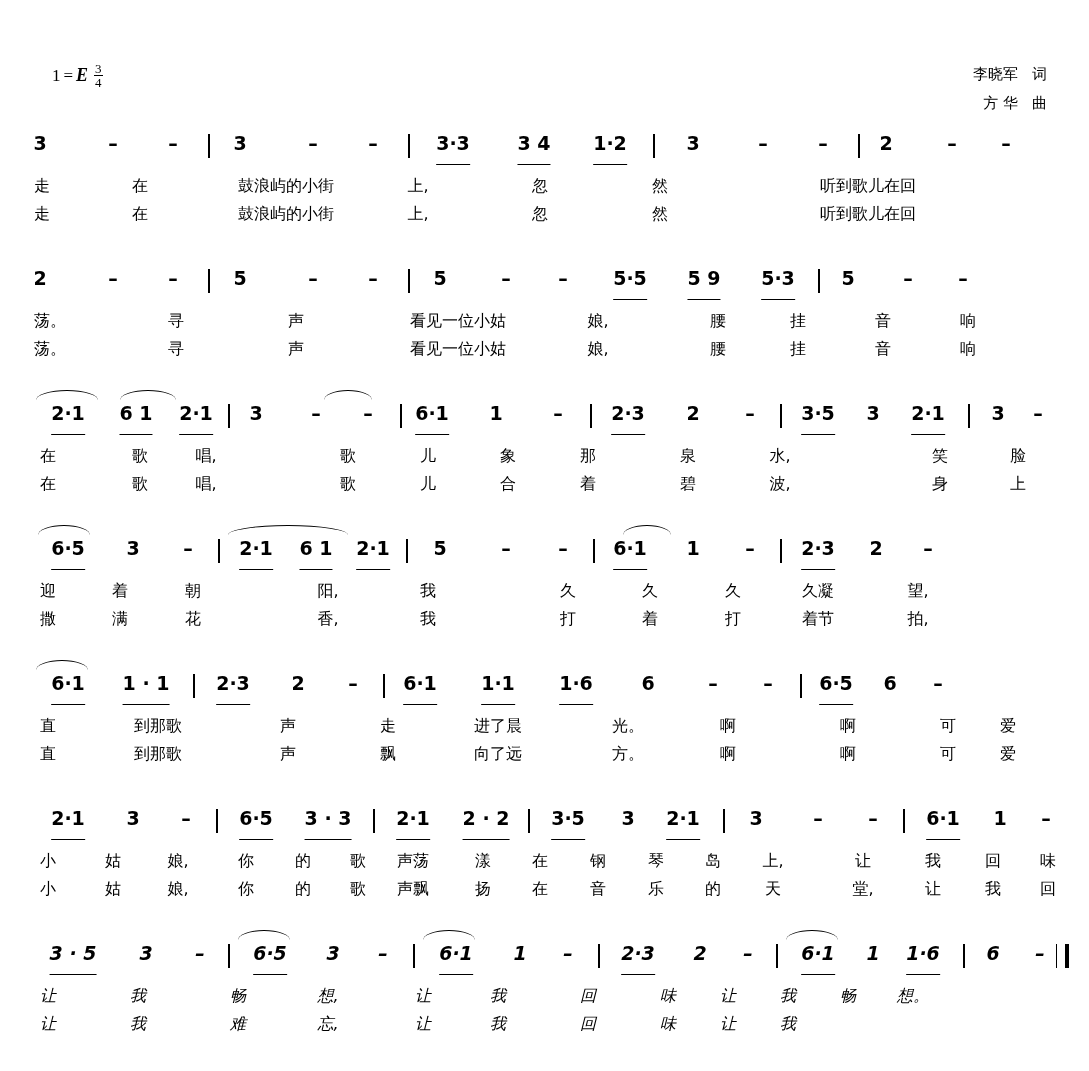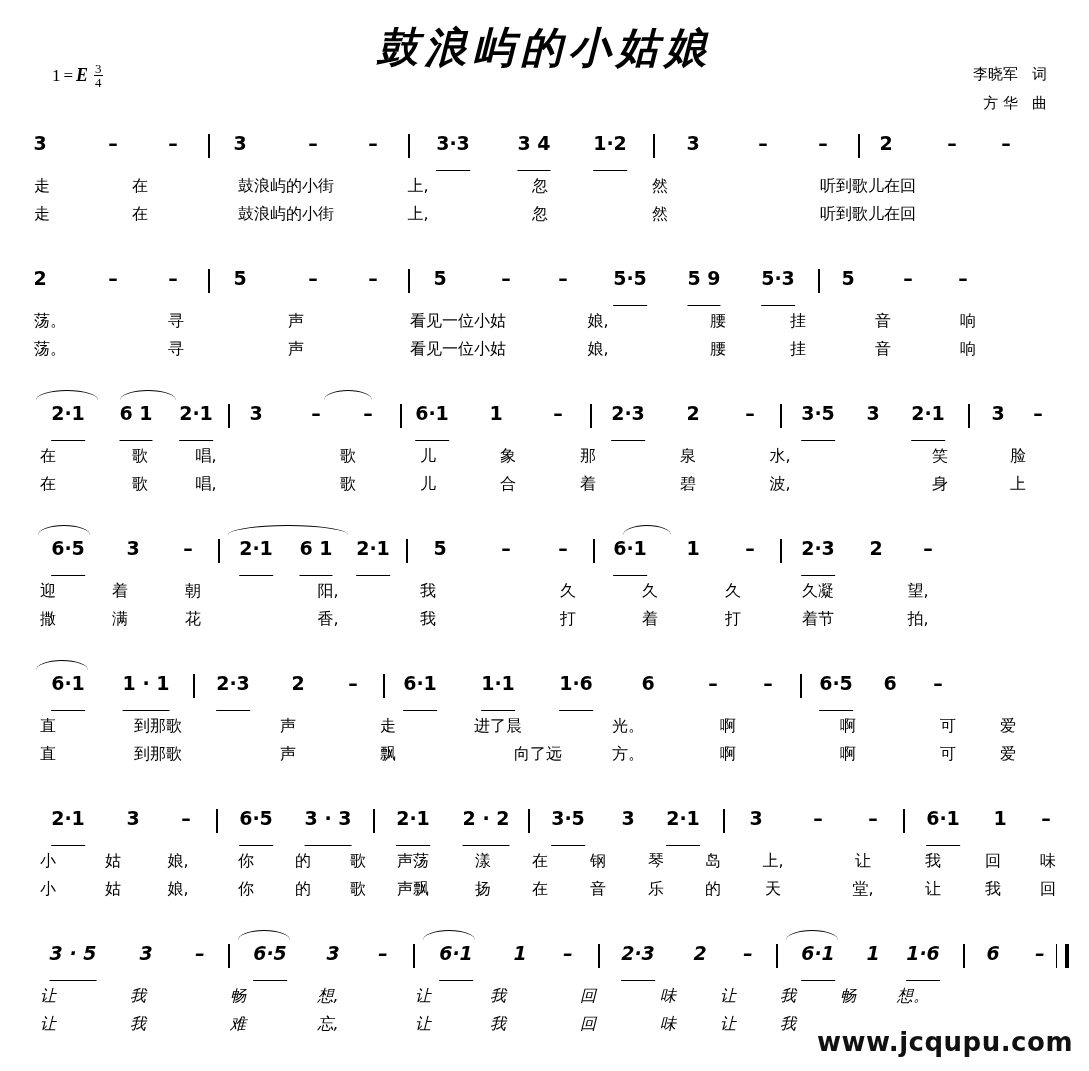--- a/index.html
+++ b/index.html
@@ -97,21 +97,21 @@
     font-size: 16px;
   }
   .tok {
     position: absolute;
     top: 0;
     white-space: nowrap;
     transform: translateX(-50%);
   }
   .tok.ul .inner {
     border-bottom: 1.6px solid #000;
-    padding-bottom: 16px;
+    padding-bottom: 10px;
   }
   .bar {
     position: absolute;
     top: 2px;
     width: 1.6px;
     height: 24px;
     background: #000;
   }
   .endbar {
     position: absolute;
@@ -136,21 +136,20 @@
     font-weight: bold;
     color: #111;
     letter-spacing: 0.5px;
   }
 </style>
 </head>
 <body>
 
 <div class="sheet">
 
-  <div class="title">鼓浪屿的小姑娘</div>
 
   <div class="key-block">
     <span>1</span>
     <span class="eq">=</span>
     <span class="keyname">E</span>
     <span class="meter">
       <span class="num">3</span>
       <span class="den">4</span>
     </span>
   </div>
@@ -395,21 +394,21 @@
       <span class="tok" style="left:700px;">啊</span>
       <span class="tok" style="left:820px;">啊</span>
       <span class="tok" style="left:920px;">可</span>
       <span class="tok" style="left:980px;">爱</span>
     </div>
     <div class="lyric-row">
       <span class="tok" style="left:20px;">直</span>
       <span class="tok" style="left:130px;">到那歌</span>
       <span class="tok" style="left:260px;">声</span>
       <span class="tok" style="left:360px;">飘</span>
-      <span class="tok" style="left:470px;margin-left:40px;">向了远</span>
+      <span class="tok" style="left:470px;">向了远</span>
       <span class="tok" style="left:600px;">方。</span>
       <span class="tok" style="left:700px;">啊</span>
       <span class="tok" style="left:820px;">啊</span>
       <span class="tok" style="left:920px;">可</span>
       <span class="tok" style="left:980px;">爱</span>
     </div>
   </div>
 
   <div class="system" style="top:807px;">
     <div class="notes-row">
@@ -525,14 +524,13 @@
       <span class="tok" style="left:300px;">忘,</span>
       <span class="tok" style="left:395px;">让</span>
       <span class="tok" style="left:470px;">我</span>
       <span class="tok" style="left:560px;">回</span>
       <span class="tok" style="left:640px;">味</span>
       <span class="tok" style="left:700px;">让</span>
       <span class="tok" style="left:760px;">我</span>
     </div>
   </div>
 
-  <div class="watermark">www.jcqupu.com</div>
 </div>
 
 </body></html>

